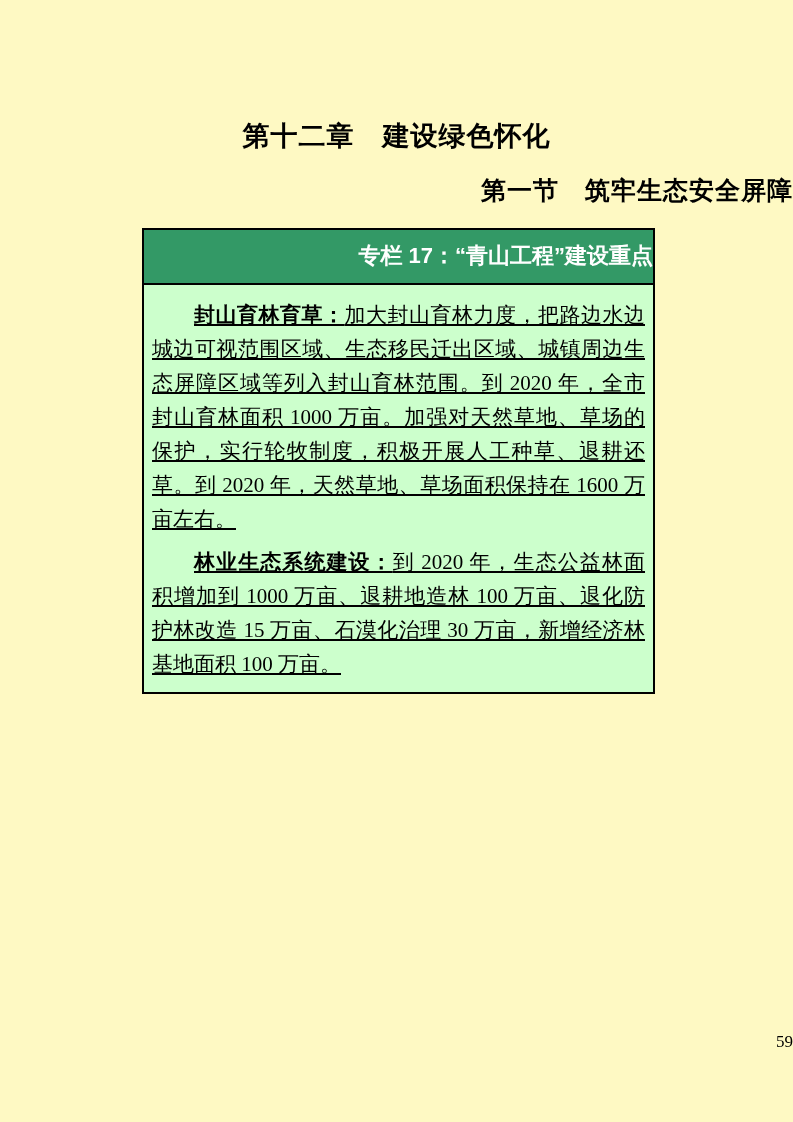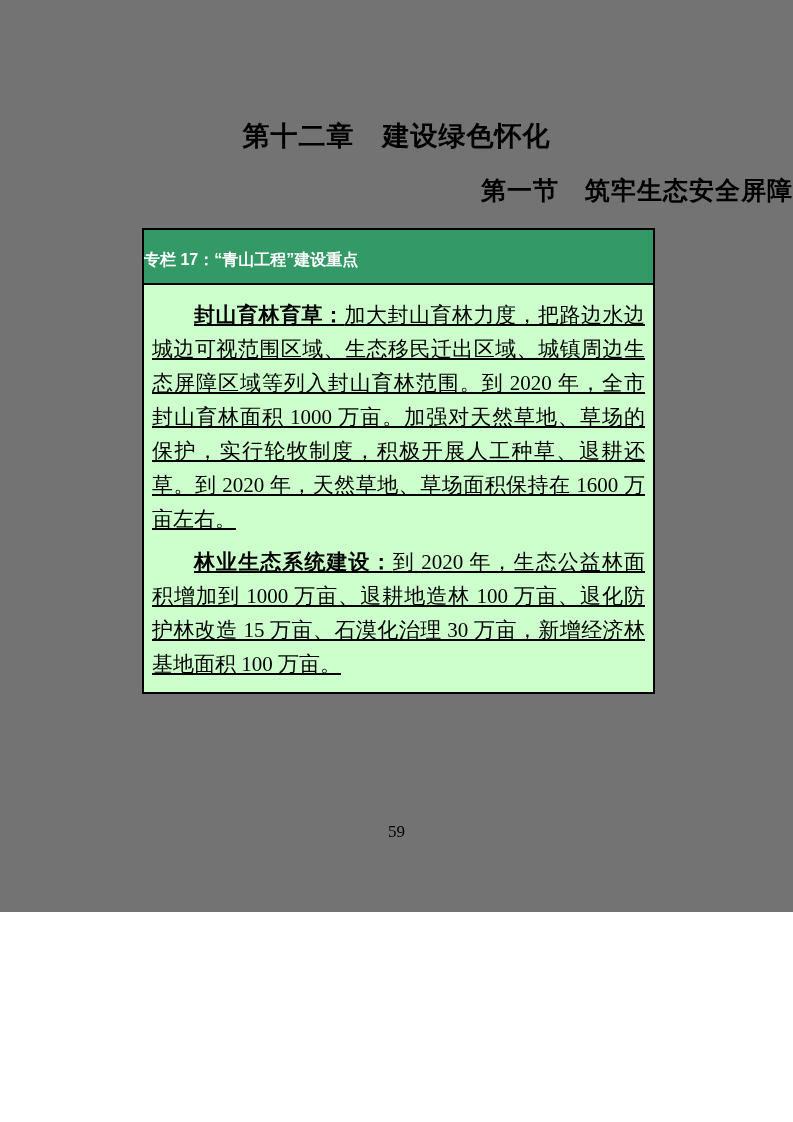--- a/index.html
+++ b/index.html
@@ -1,20 +1,20 @@
 <!DOCTYPE html>
 <html><head>
 <meta charset="utf-8">
 <style>
   html,body { margin:0; padding:0; }
   body { background:#ffffff; }
   .page {
     position:relative;
-    width:793px; height:912px;
-    background:#737373;
+    width:793px; height:1122px;
+    background:#fef9c3;
     overflow:hidden;
     color:#000000;
   }
   .chapter-title {
     margin:0; padding-top:118px;
     text-align:center;
     font-family:"Liberation Sans", sans-serif;
     font-weight:bold;
     font-size:27px;
     letter-spacing:1px;
@@ -41,25 +41,25 @@
   }
   .callout-box {
     width:509px;
     margin:21px 0 0 142px;
     border:2px solid #000000;
     box-sizing:content-box;
   }
   .callout-header {
     border-bottom:2px solid #000000;
     color:#ffffff;
-    text-align:left;
+    text-align:right;
     font-family:"Liberation Sans", sans-serif;
     font-weight:bold;
-    font-size:16px;
-    padding:20px 0 12px;
+    font-size:22px;
+    padding:11px 0 12px;
   }
   .callout-body {
     padding:13px 8px 11px;
   }
   .callout-para {
     margin:0 0 9px;
     font-family:"Liberation Serif", serif;
     font-size:21px;
     line-height:34px;
     text-align:justify;
@@ -67,21 +67,21 @@
     text-decoration:underline;
   }
   .callout-para:last-child { margin-bottom:0; }
   .callout-para .lead {
     font-family:"Liberation Sans", sans-serif;
     font-weight:bold;
   }
   .page-number {
     position:absolute;
     bottom:70px; left:0; right:0;
-    text-align:center;
+    text-align:right;
     font-family:"Liberation Serif", serif;
     font-size:17px;
   }
 </style>
 </head>
 <body>
 
 <div class="page">
 
   <h1 class="chapter-title">第十二章　建设绿色怀化</h1>

